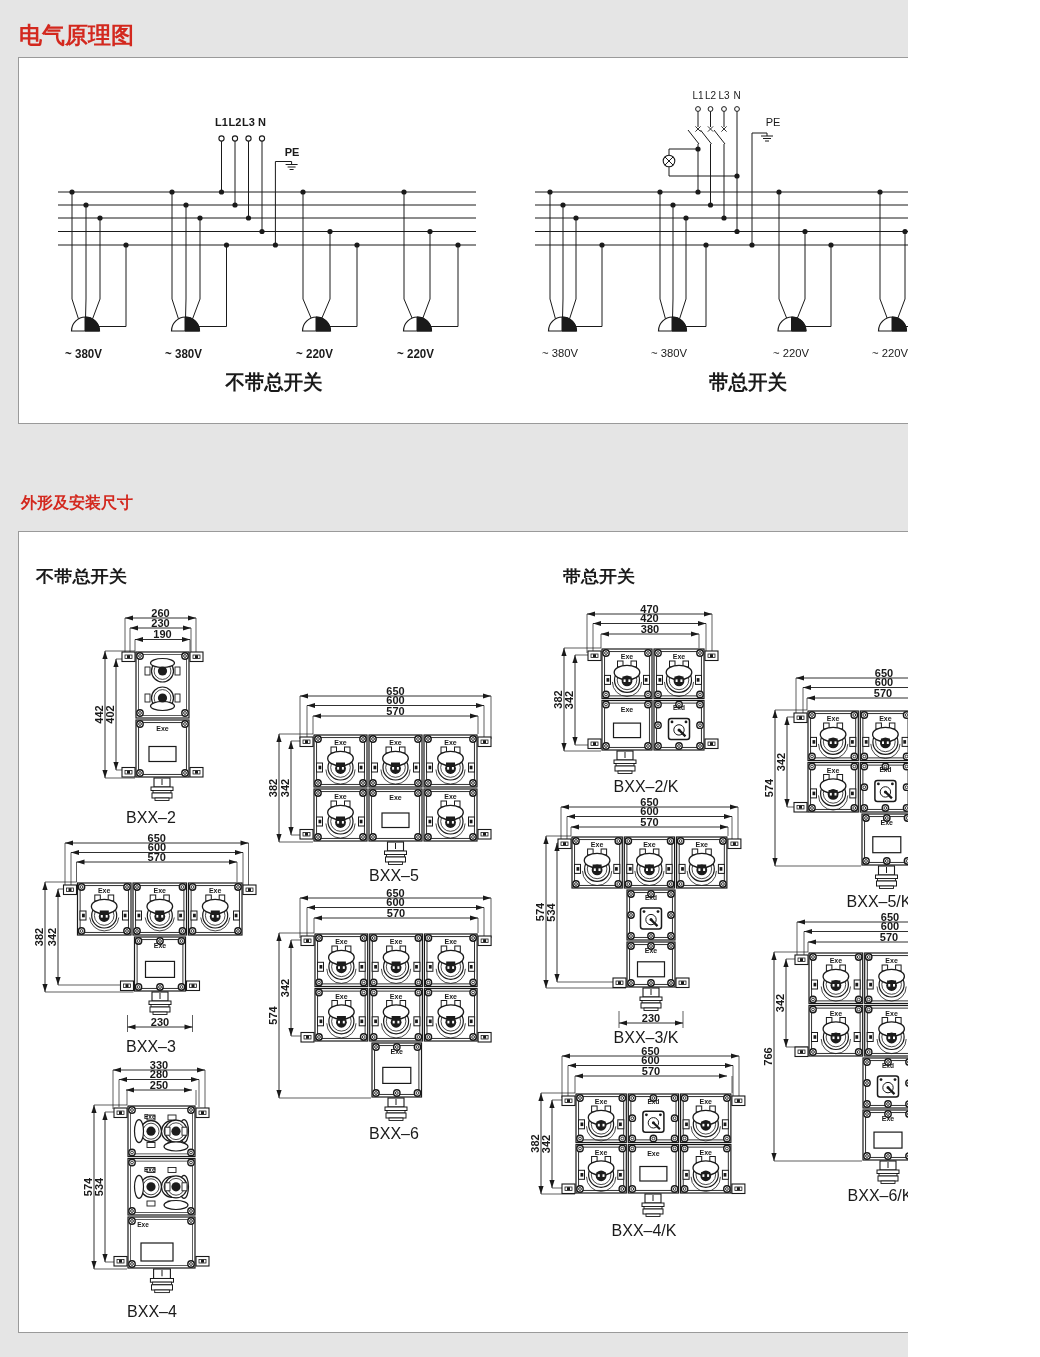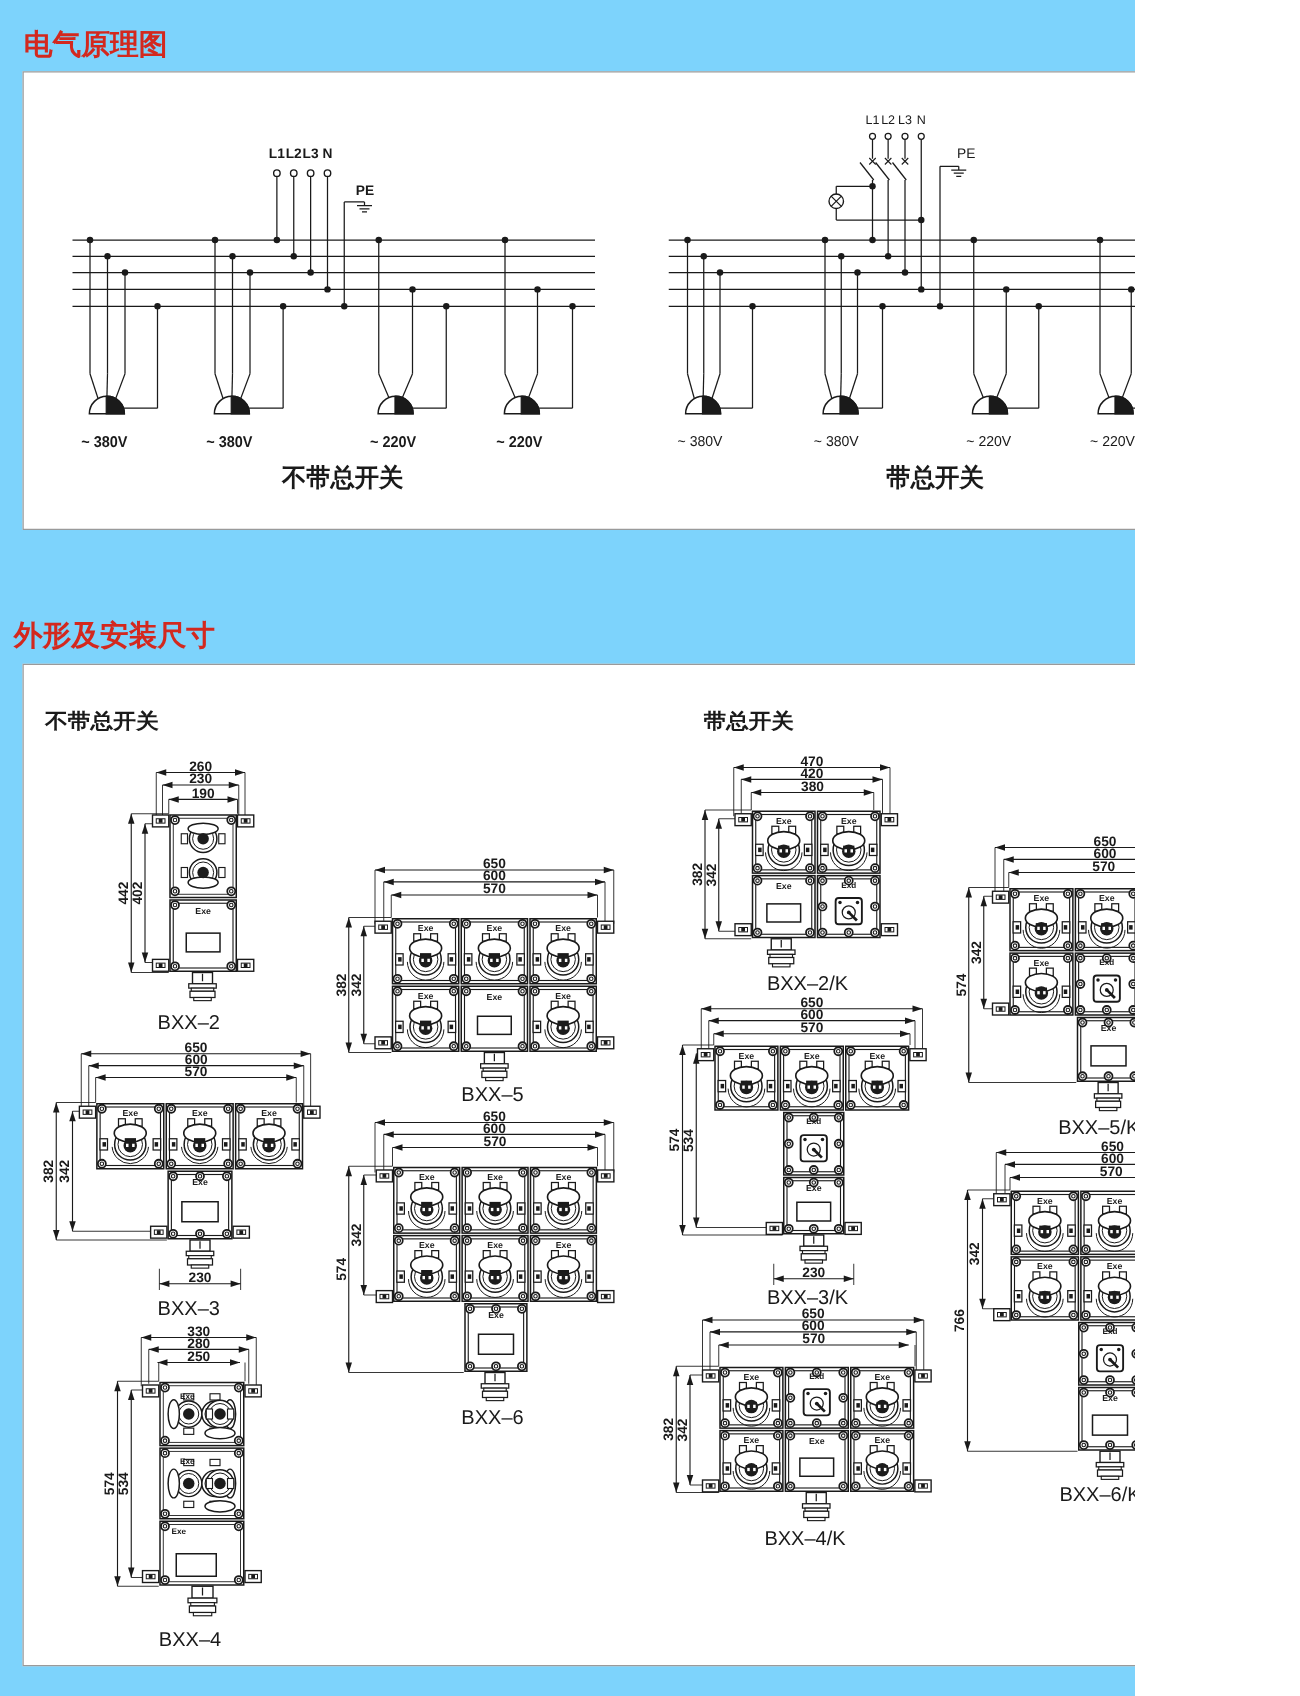--- a/index.html
+++ b/index.html
@@ -1,18 +1,18 @@
 <!DOCTYPE html>
 <html><head><meta charset="utf-8">
 <style>
 html,body{margin:0;padding:0;background:#fff;}
 body{font-family:"Liberation Sans",sans-serif;}
-.page{position:relative;width:908px;height:1357px;background:#7dd3fc;overflow:hidden;}
+.page{position:relative;width:908px;height:1357px;background:#e5e5e5;overflow:hidden;}
 .t1{position:absolute;left:19px;top:20px;font-size:23px;font-weight:bold;color:#d3281e;}
-.t2{position:absolute;left:11px;top:493px;font-size:23px;font-weight:bold;color:#d3281e;}
+.t2{position:absolute;left:21px;top:493px;font-size:16px;font-weight:bold;color:#d3281e;}
 .bx{position:absolute;border:1px solid #9a9a9a;background:#fff;}
 svg{position:absolute;left:0;top:0;}
 svg text{font-family:"Liberation Sans",sans-serif;}
 </style></head>
 <body>
 <div class="page">
 
 <div class="t1">电气原理图</div>
 
 <div class="bx" style="left:18px;top:57px;width:998px;height:365px;">

